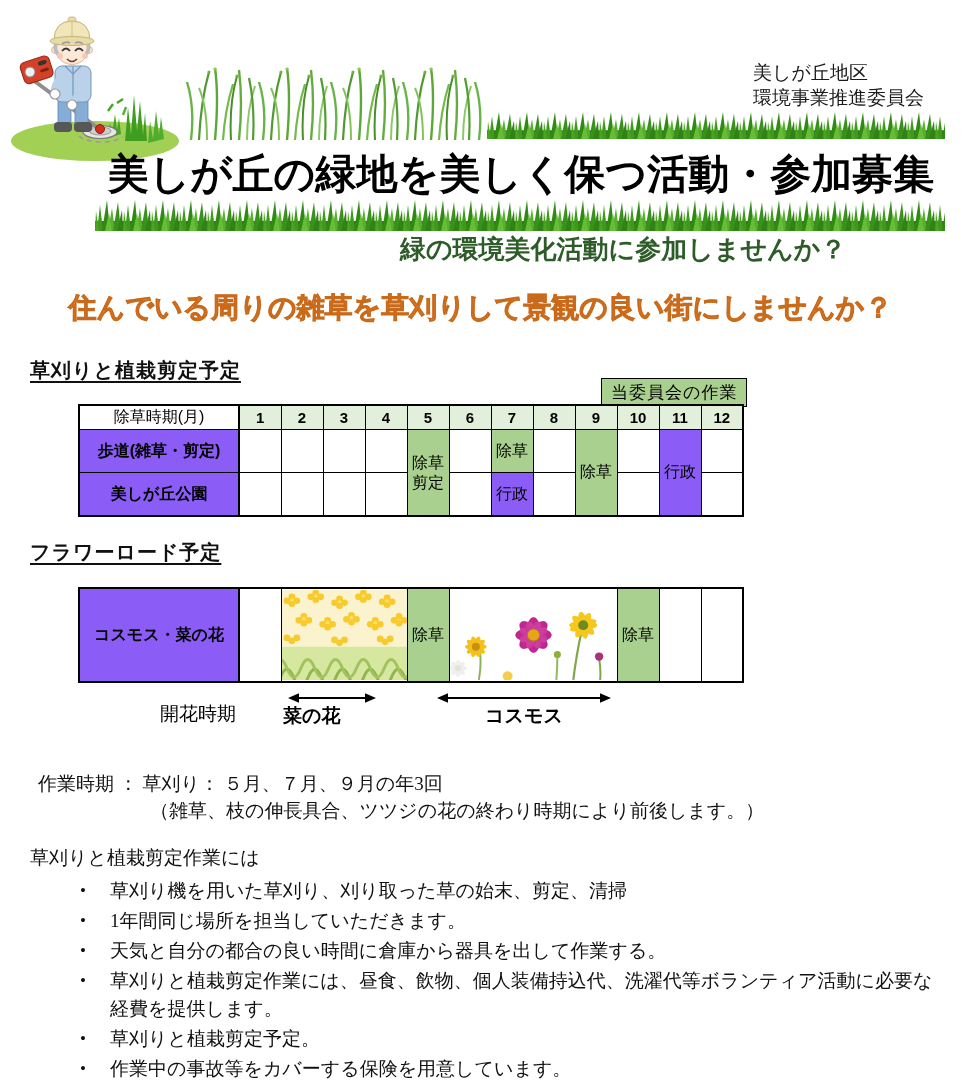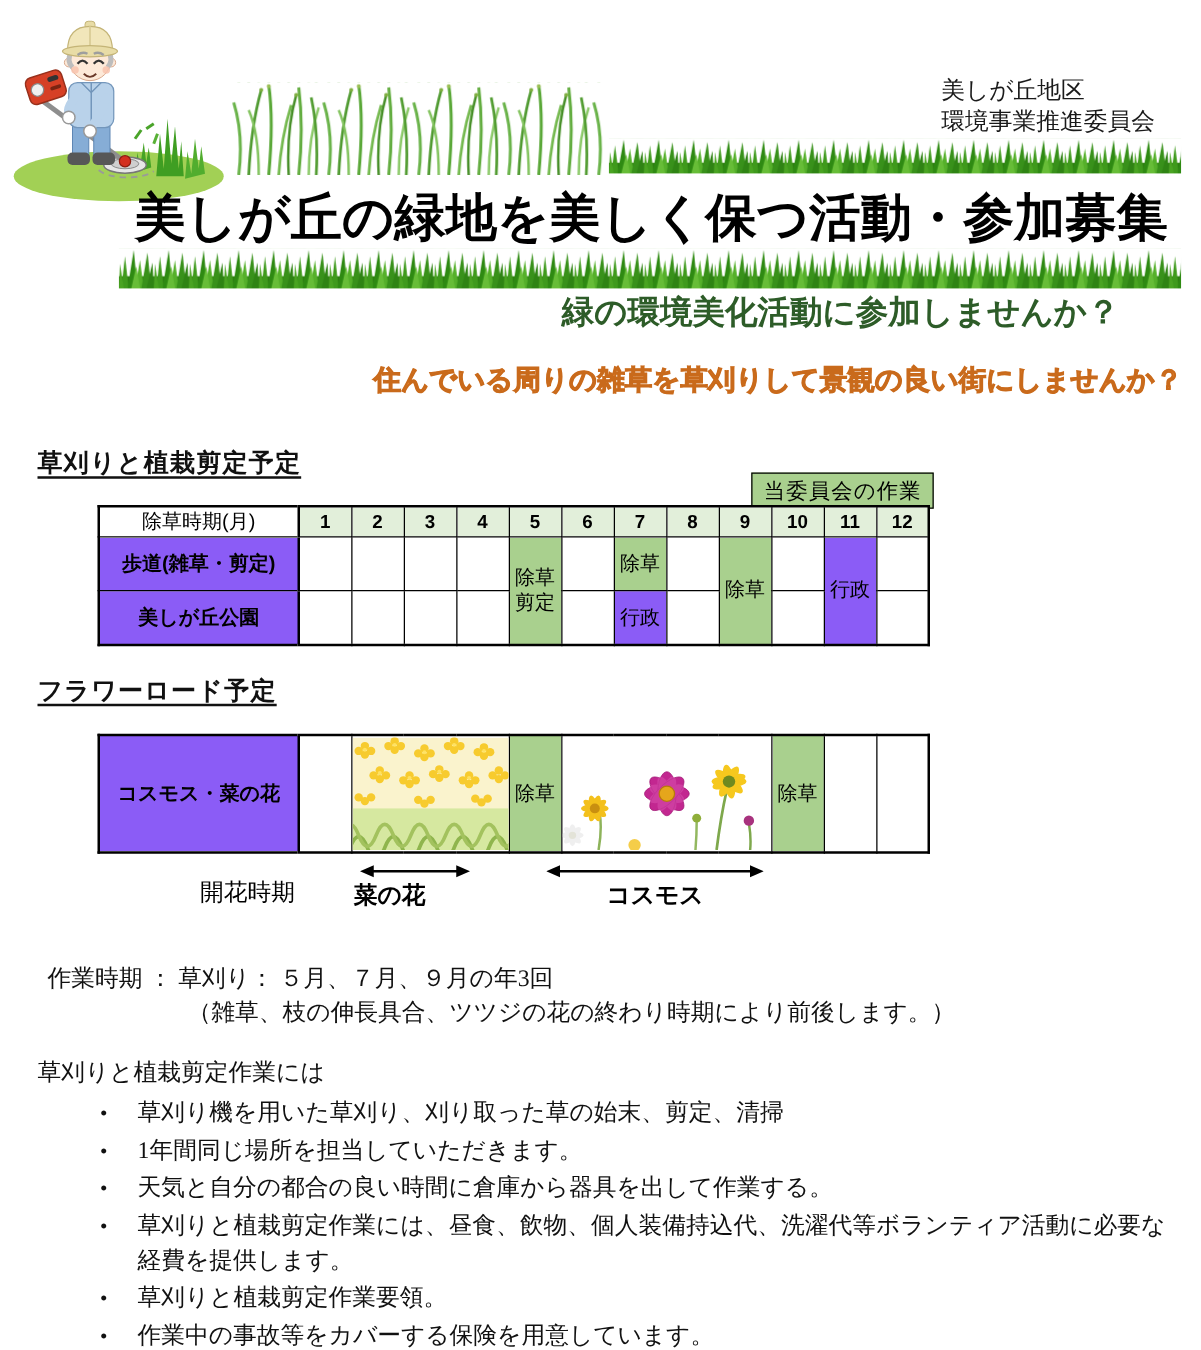--- a/index.html
+++ b/index.html
@@ -7,23 +7,23 @@
         font-family:"Liberation Sans",sans-serif;color:#000;}
   .abs{position:absolute;}
 
   
   .org-text{left:753px;top:60px;width:200px;font-family:"Liberation Serif",serif;
             font-size:19px;line-height:25px;color:#1a1a1a;}
   .main-title{left:90px;top:147px;width:862px;text-align:center;font-size:41px;
               font-weight:800;letter-spacing:0px;color:#000;z-index:3;}
   .grass-strip-top{left:487px;top:111px;width:458px;height:28px;z-index:1;}
   .grass-strip-mid{left:95px;top:199px;width:850px;height:32px;z-index:1;}
-  .green-sub{left:400px;top:232px;width:545px;text-align:center;font-size:26px;
+  .green-sub{left:400px;top:232px;width:545px;text-align:left;font-size:26px;
              font-weight:800;color:#2d5c28;font-family:Liberation Serif, serif;}
-  .orange-sub{left:15px;top:289px;width:931px;text-align:right;font-size:22px;
+  .orange-sub{left:15px;top:289px;width:931px;text-align:center;font-size:28px;
               font-weight:800;color:#e8812d;-webkit-text-stroke:0.8px #c96a1b;}
 
   .sec-heading{font-size:20px;font-weight:600;letter-spacing:1px;color:#111;
                text-decoration:underline;text-underline-offset:4px;}
   #sec1{left:30px;top:357px;}
   #sec2{left:30px;top:539px;}
 
   .badge{left:601px;top:378px;background:#a9d08e;border:1px solid #000;
          font-size:17px;letter-spacing:1px;padding:2px 9px;}
 
@@ -451,18 +451,18 @@
     <div class="l2">（雑草、枝の伸長具合、ツツジの花の終わり時期により前後します。）</div>
   </div>
 
   <div class="abs guidelines">
     <h3>草刈りと植栽剪定作業には</h3>
     <ul>
       <li>草刈り機を用いた草刈り、刈り取った草の始末、剪定、清掃</li>
       <li>1年間同じ場所を担当していただきます。</li>
       <li>天気と自分の都合の良い時間に倉庫から器具を出して作業する。</li>
       <li>草刈りと植栽剪定作業には、昼食、飲物、個人装備持込代、洗濯代等ボランティア活動に必要な経費を提供します。</li>
-      <li>草刈りと植栽剪定作業要領。</li>
+      <li>草刈りと植栽剪定予定。</li>
       <li>作業中の事故等をカバーする保険を用意しています。</li>
     </ul>
   </div>
 
 </div>
 
 </body></html>

